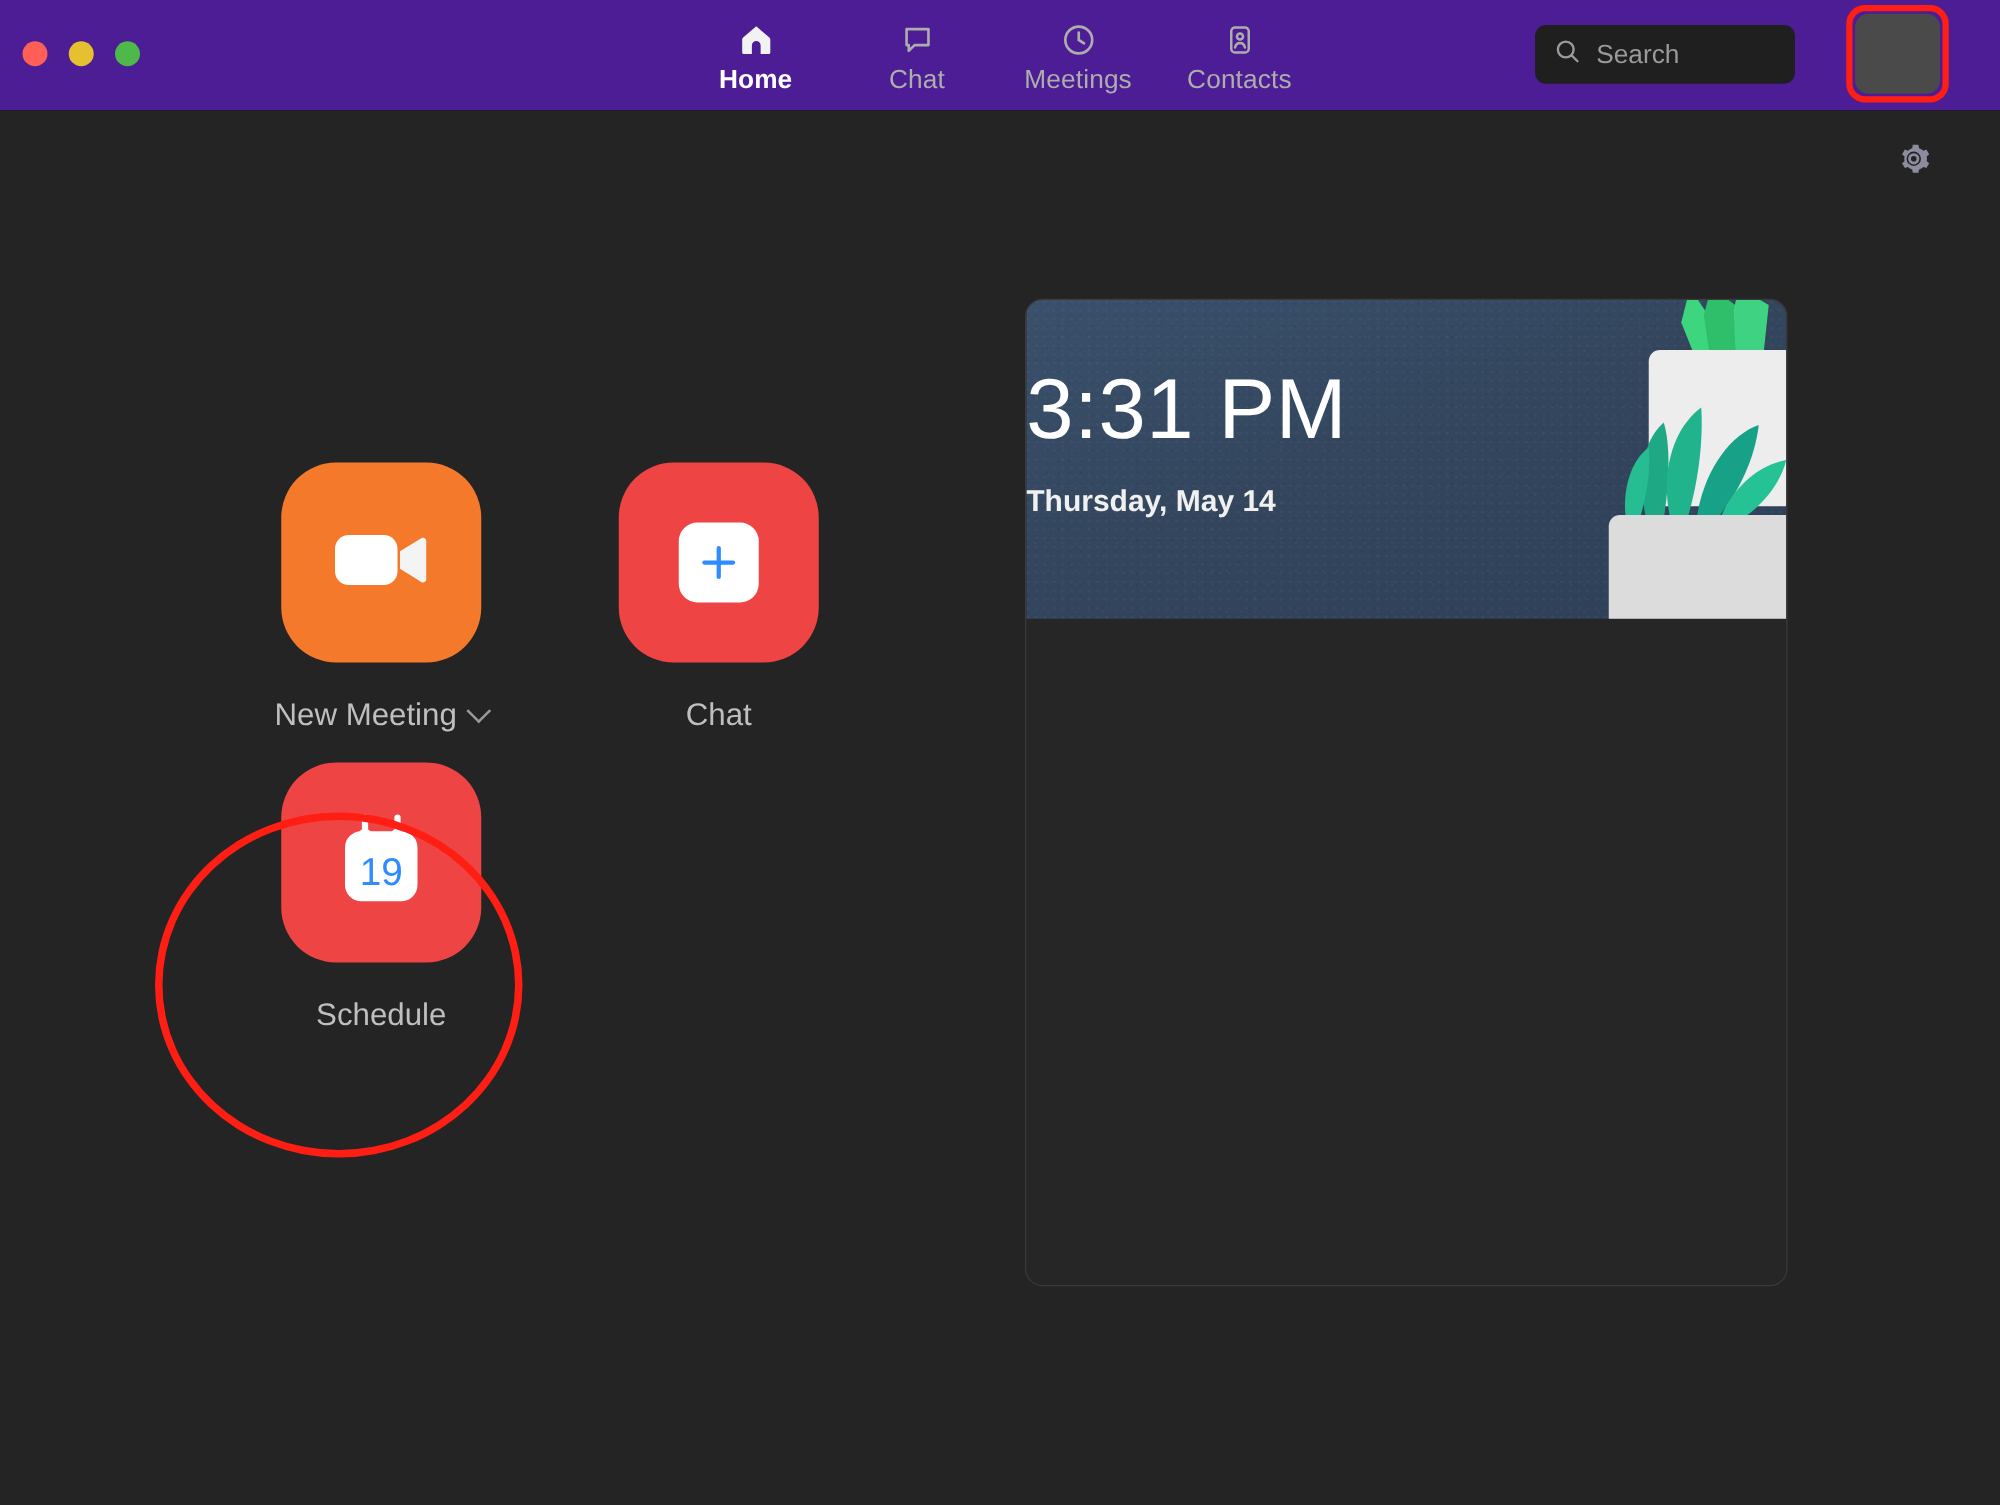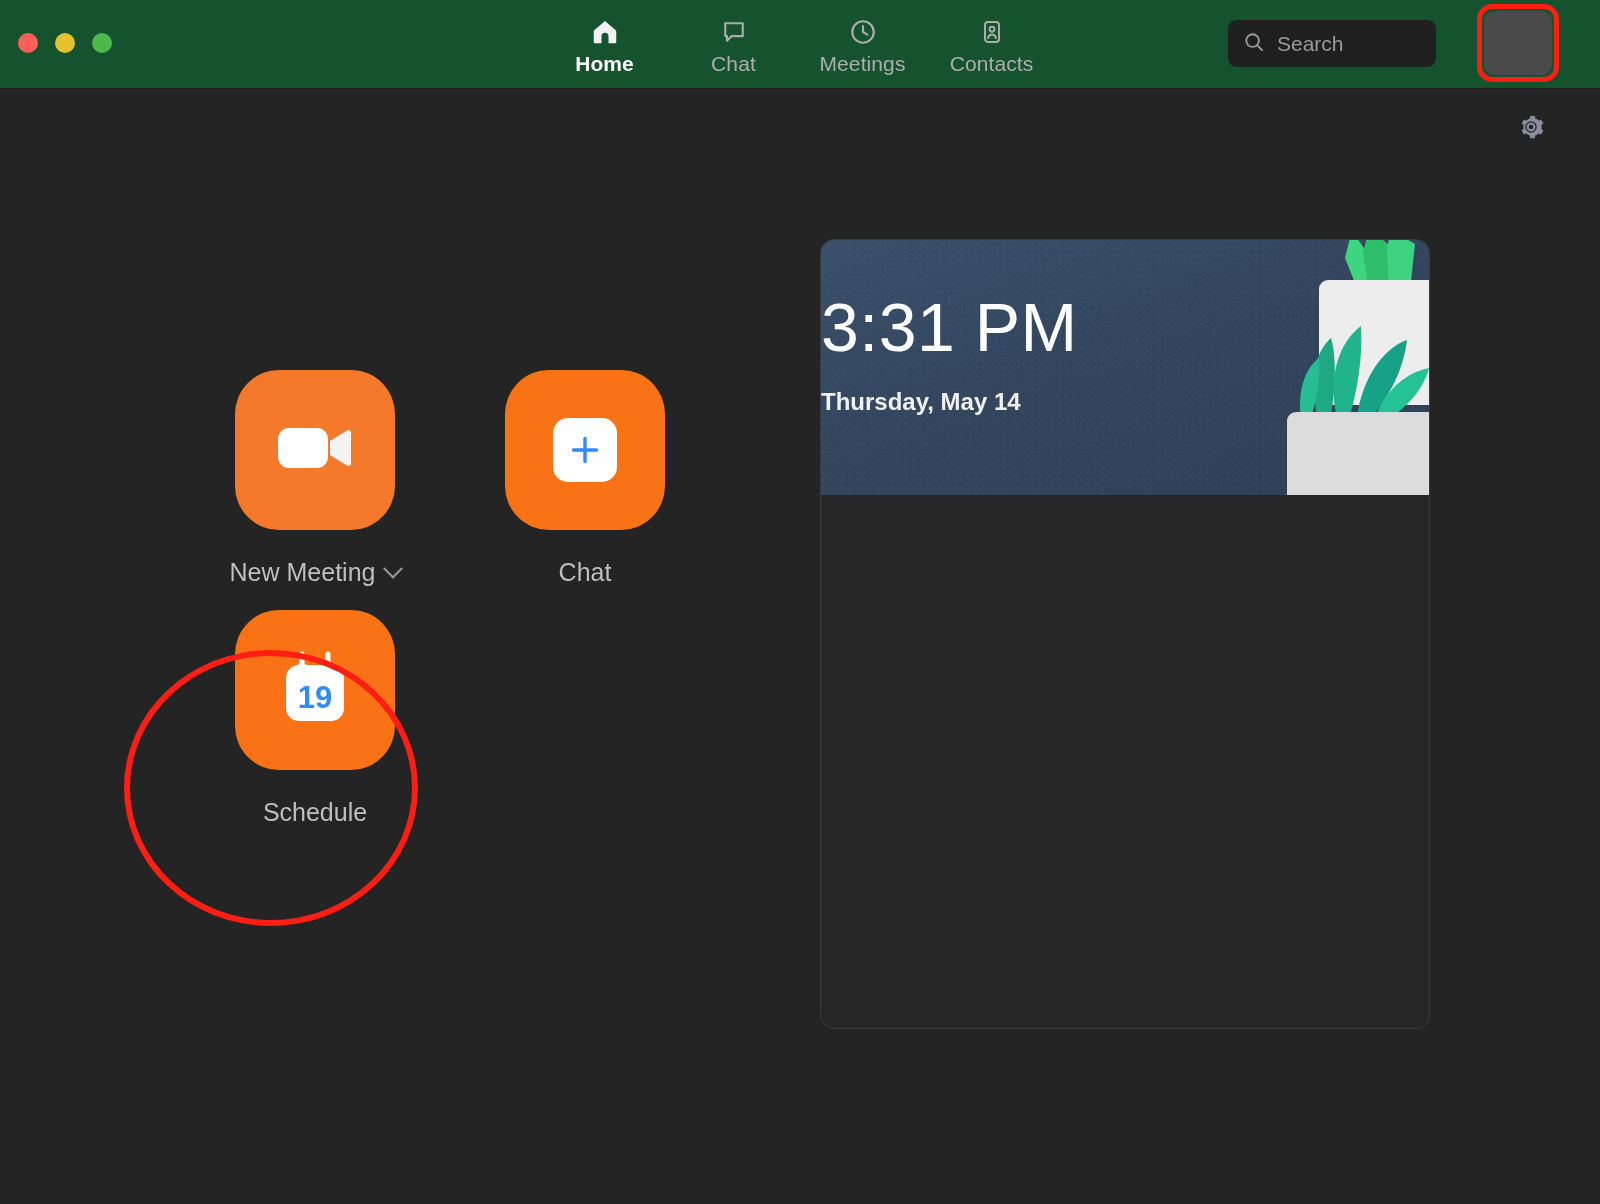--- a/index.html
+++ b/index.html
@@ -13,21 +13,21 @@
     position: relative;
     -webkit-font-smoothing: antialiased;
   }
 
   
   .titlebar {
     position: absolute;
     top: 0; left: 0;
     width: 1600px;
     height: 89px;
-    background: #14532d;
+    background: #4c1d95;
     border-bottom: 1px solid #1d1d1d;
   }
 
   .traffic-lights {
     position: absolute;
     top: 33px; left: 18px;
     display: flex;
     gap: 17px;
   }
   .tl-dot {
@@ -120,42 +120,42 @@
     display: flex;
     align-items: center;
     justify-content: center;
     cursor: pointer;
   }
 
   
   .action-grid {
     position: absolute;
     top: 370px;
-    left: 180px;
+    left: 170px;
     width: 520px;
     display: grid;
     grid-template-columns: 270px 270px;
     grid-template-rows: 240px 240px;
   }
   .action-item {
     display: flex;
     flex-direction: column;
     align-items: center;
   }
   .action-tile {
     width: 160px;
     height: 160px;
     border-radius: 44px;
     display: flex;
     align-items: center;
     justify-content: center;
     cursor: pointer;
   }
   .tile-orange { background: #F5792A; }
-  .tile-blue   { background: #f97316; font-weight: bold; }
+  .tile-blue   { background: #ef4444; }
 
   .action-caption {
     margin-top: 28px;
     display: flex;
     align-items: center;
     gap: 11px;
     font-size: 25px;
     color: #BFBFBF;
   }
   .chev {

